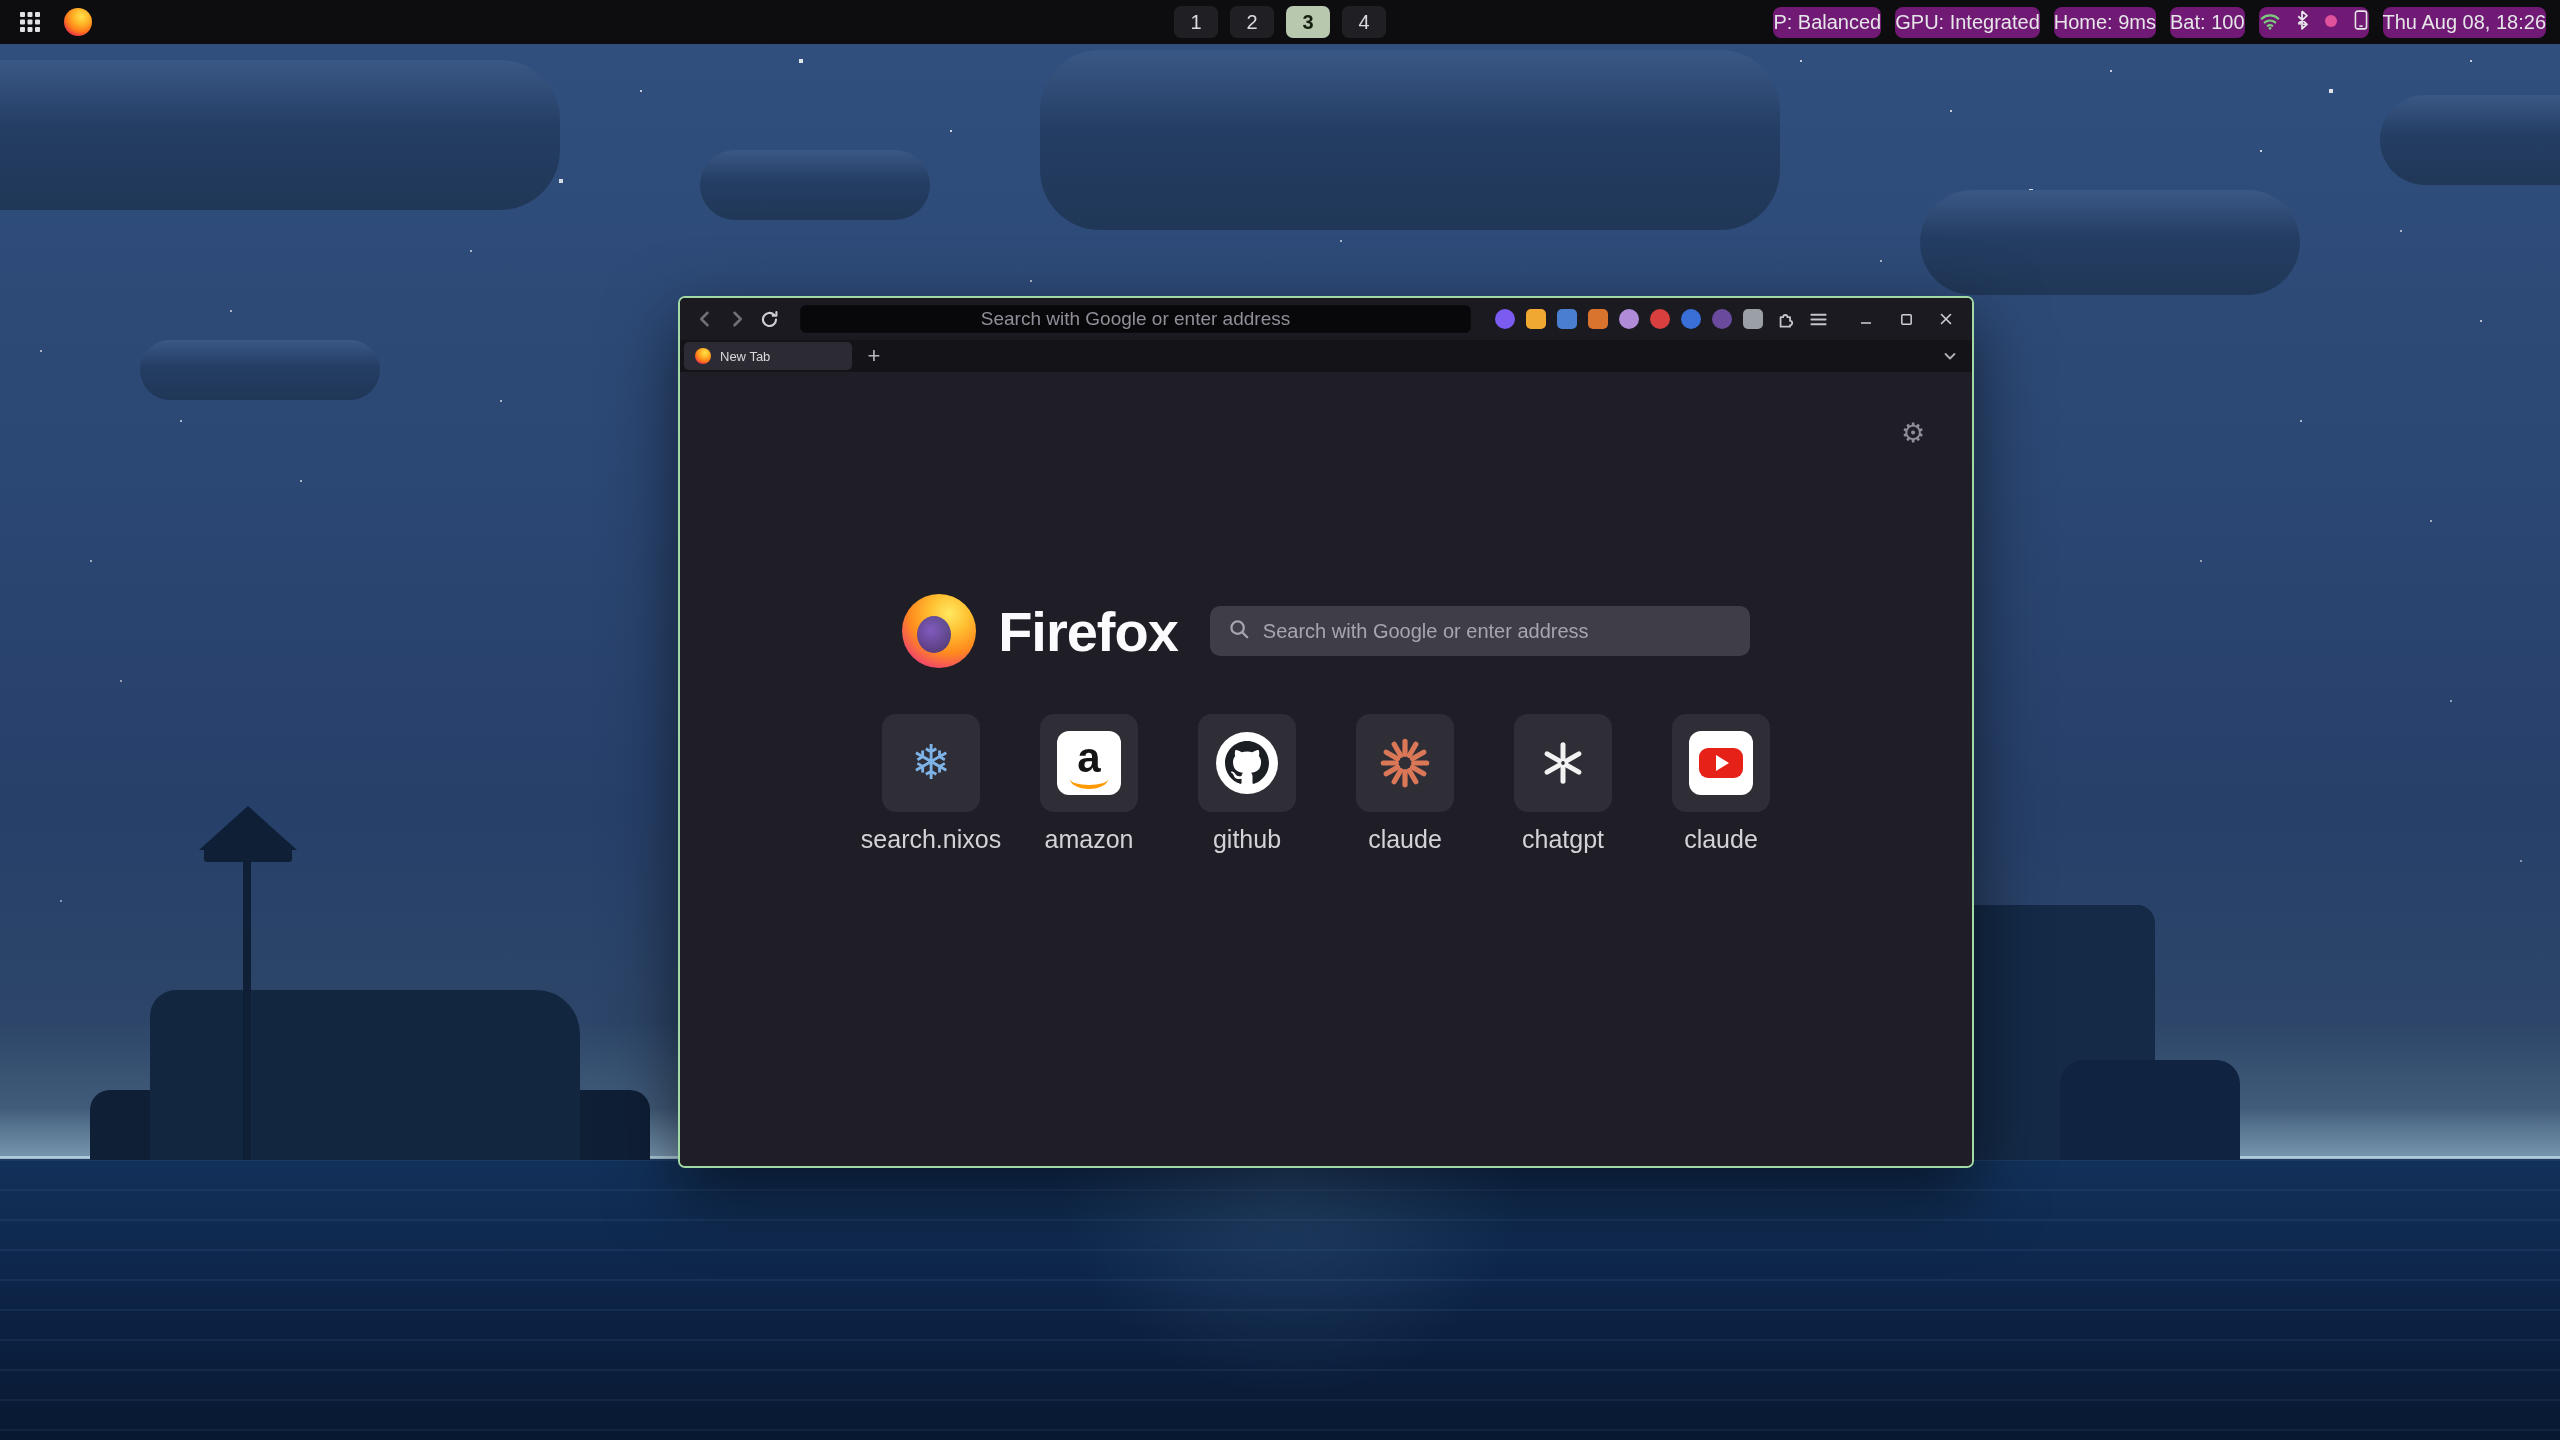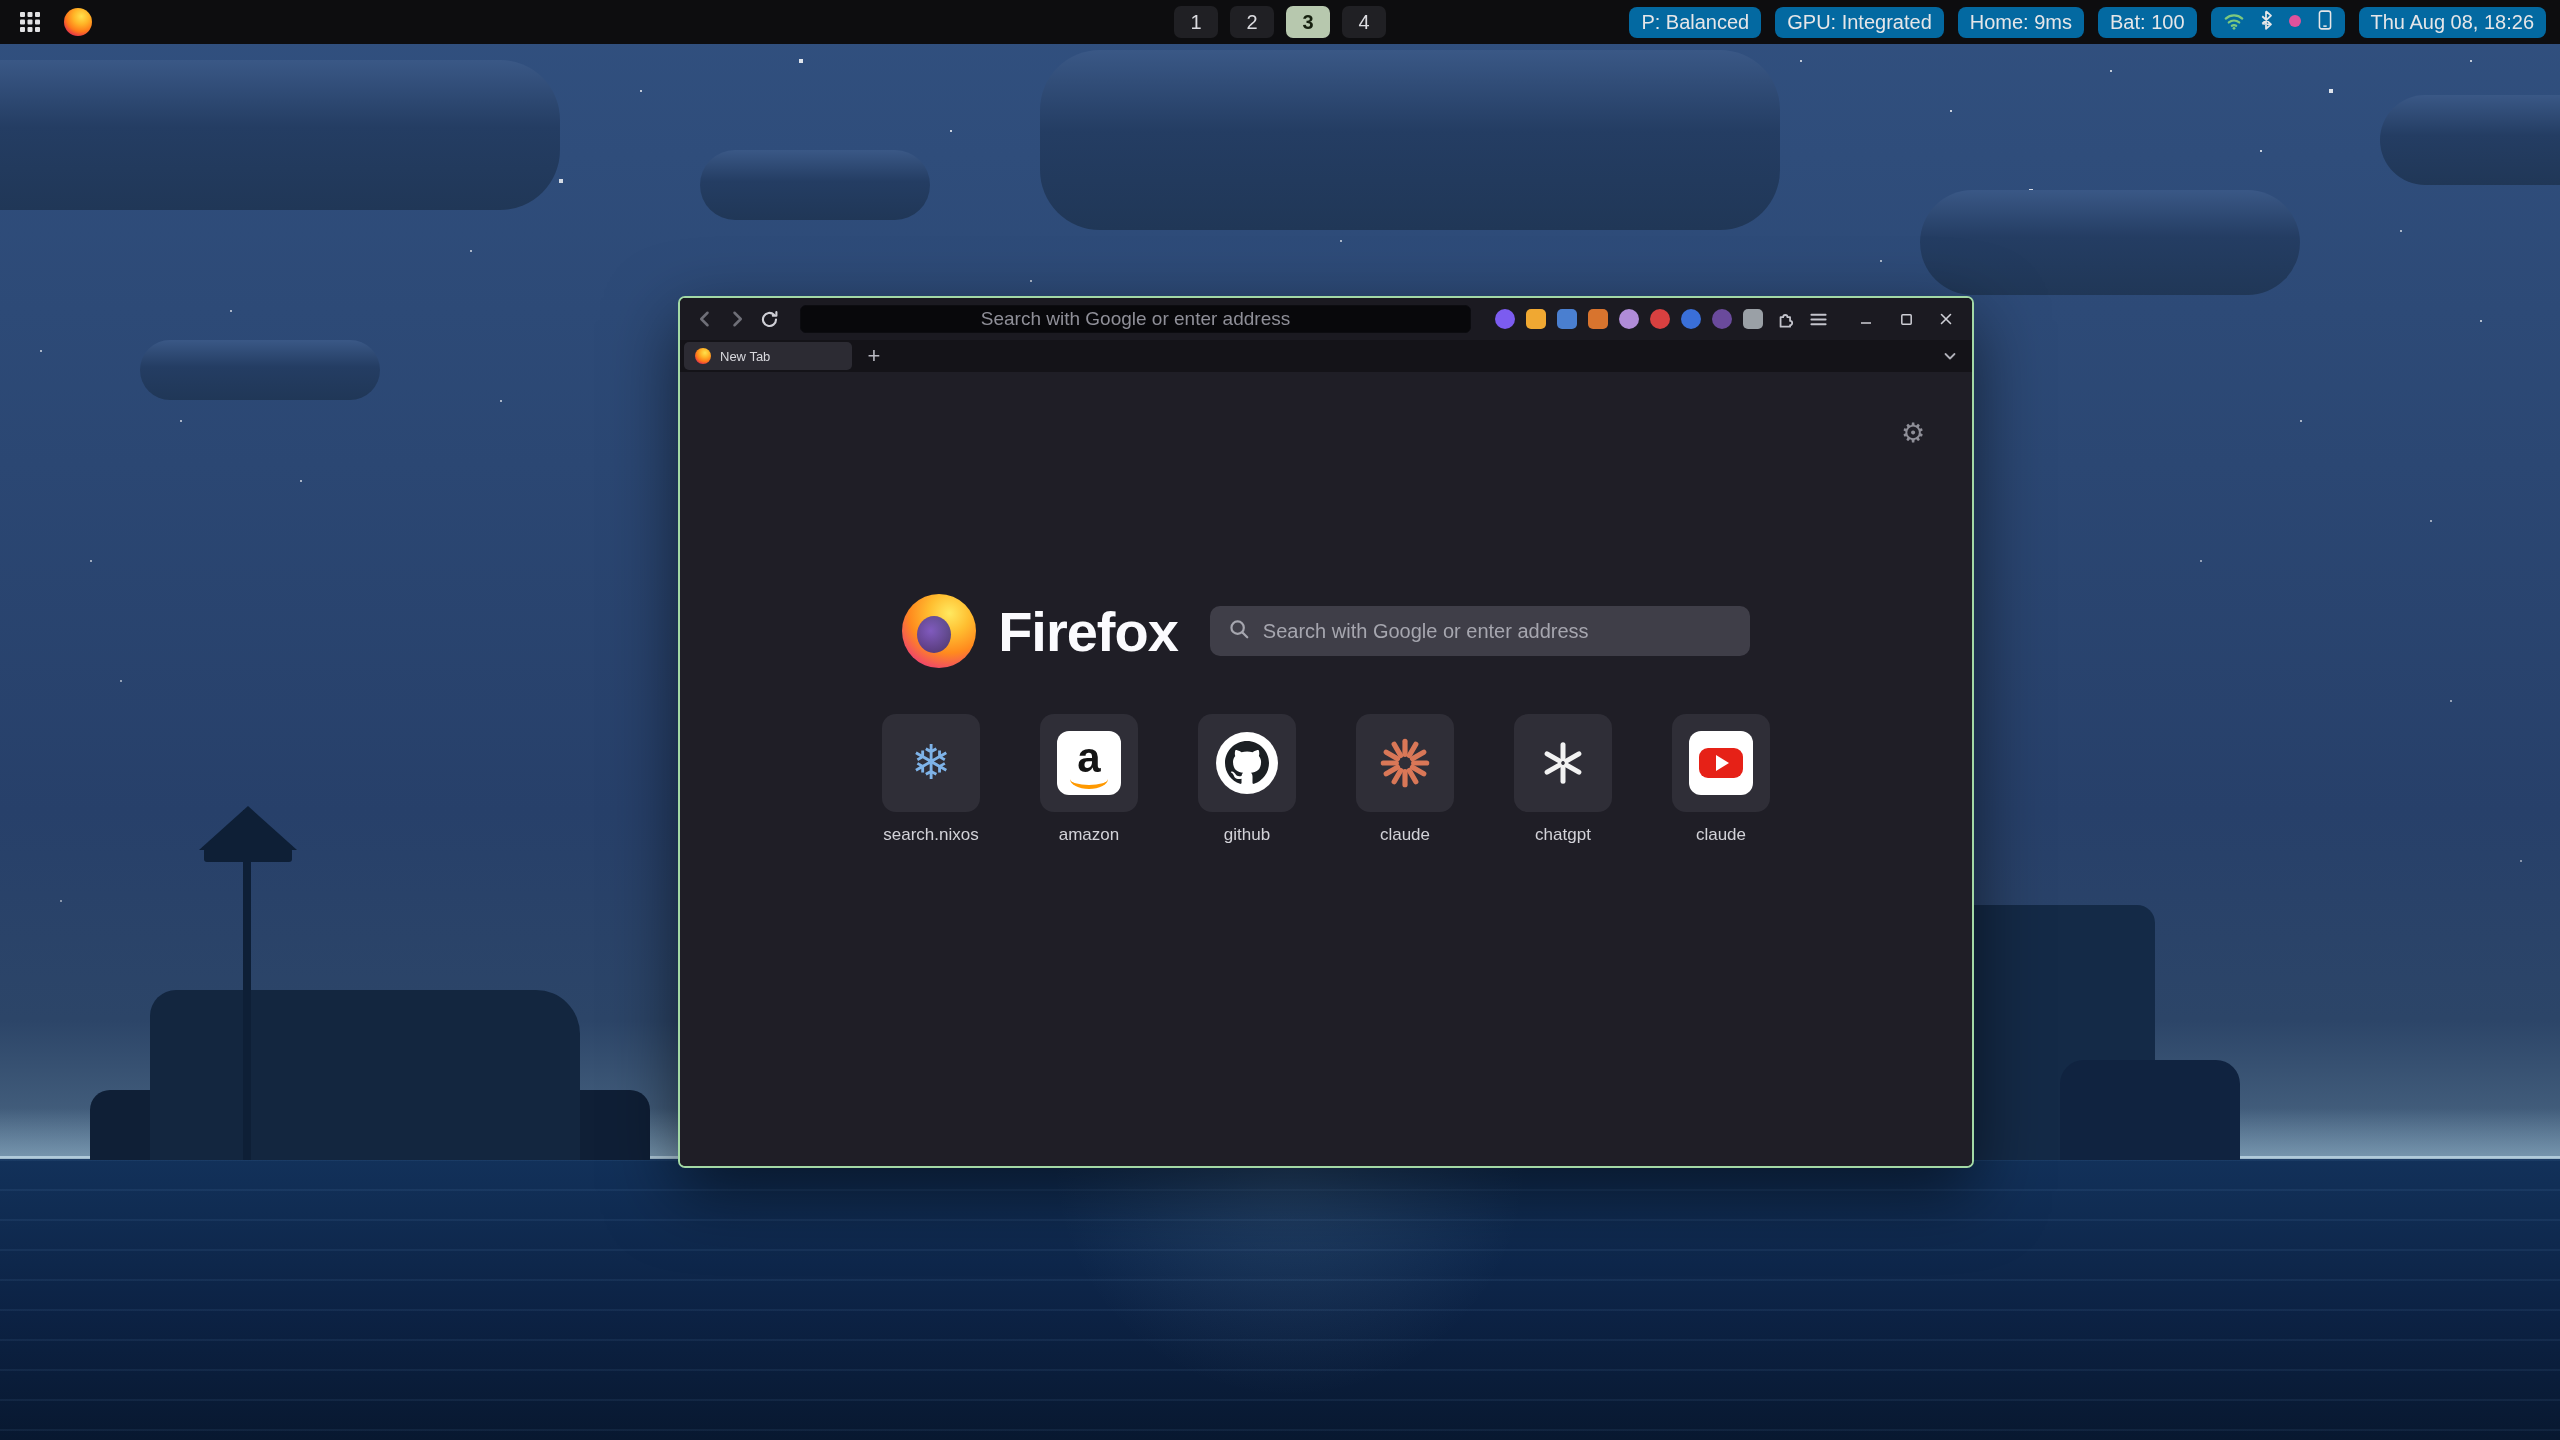--- a/index.html
+++ b/index.html
@@ -67,22 +67,22 @@
   .topbar { position:absolute; left:0; top:0; width:2560px; height:44px; background:#0d0d0f;
             display:flex; align-items:center; padding:0 14px; color:#e6e6e8; font-size:20px; }
   .tb-left { display:flex; align-items:center; gap:16px; }
   .tb-iconbtn { width:32px; height:32px; border:none; background:transparent; display:flex;
                 align-items:center; justify-content:center; cursor:pointer; }
   .tb-center { position:absolute; left:50%; transform:translateX(-50%); display:flex; gap:12px; }
   .ws { width:44px; height:32px; border:none; border-radius:7px; background:#202024; color:#dcdce0;
         font-size:20px; font-family:inherit; cursor:pointer; }
   .ws.active { color:#16200f; font-weight:bold; }
   .tb-right { margin-left:auto; display:flex; align-items:center; gap:14px; }
-  .pill { height:31px; background:#0369a1; border-radius:8px; display:flex; align-items:center;
-          padding:0 12px; gap:14px; white-space:nowrap; }
+  .pill { height:31px; background:#701a75; border-radius:8px; display:flex; align-items:center;
+          padding:0 0; gap:14px; white-space:nowrap; }
   .ff-ball { border-radius:50%;
       background:radial-gradient(circle at 62% 30%, #ffe14d 0%, #ffb527 30%, #ff7a1a 58%, #e22850 82%, #952bb9 100%); }
   .ff-ball.tb { width:28px; height:28px; }
 
   
   .window { position:absolute; left:630px; top:296px; width:1296px; height:872px;
             border:2px solid #a3d9a5; border-radius:7px; background:#1b1a21; overflow:hidden;
             box-shadow:0 24px 70px rgba(0,0,0,.55); display:flex; flex-direction:column; }
 
   .toolbar { height:42px; background:#1b1a21; display:flex; align-items:center; padding:0 16px 0 12px; flex:none; }
@@ -128,21 +128,21 @@
   .search { margin-left:32px; width:540px; height:50px; background:#3f3e48; border-radius:10px;
             display:flex; align-items:center; padding:0 18px; gap:13px; }
   .search input { flex:1; background:transparent; border:none; outline:none; color:#e8e8ec;
                   font-size:20px; font-family:inherit; }
   .search input::placeholder { color:#a6a6af; }
 
   .tiles { margin-top:46px; display:flex; justify-content:center; gap:46px; }
   .shortcut { display:flex; flex-direction:column; align-items:center; cursor:pointer; width:112px; }
   .tile { width:98px; height:98px; background:#2f2e37; border-radius:14px; display:flex;
           align-items:center; justify-content:center; }
-  .slabel { margin-top:13px; color:#d2d2d8; font-size:17px; white-space:nowrap; }
+  .slabel { margin-top:13px; color:#d2d2d8; font-size:25px; white-space:nowrap; }
   .inner-sq { width:64px; height:64px; border-radius:12px; background:#fff; display:flex; flex-direction:column;
               align-items:center; justify-content:center; }
   .inner-circle { width:62px; height:62px; border-radius:50%; background:#fff; display:flex;
                   align-items:center; justify-content:center; }
   .nix-flake { font-size:48px; color:#7eb3e8; line-height:1; }
   .am-a { font-size:42px; font-weight:bold; color:#141414; line-height:.8; margin-top:4px; }
   .am-smile { width:38px; height:12px; border-bottom:4px solid #ff9900;
               border-radius:0 0 60% 60% / 0 0 100% 100%; margin-top:2px; }
   .yt-badge { width:44px; height:30px; background:#e62117; border-radius:9px; display:flex;
               align-items:center; justify-content:center; }

